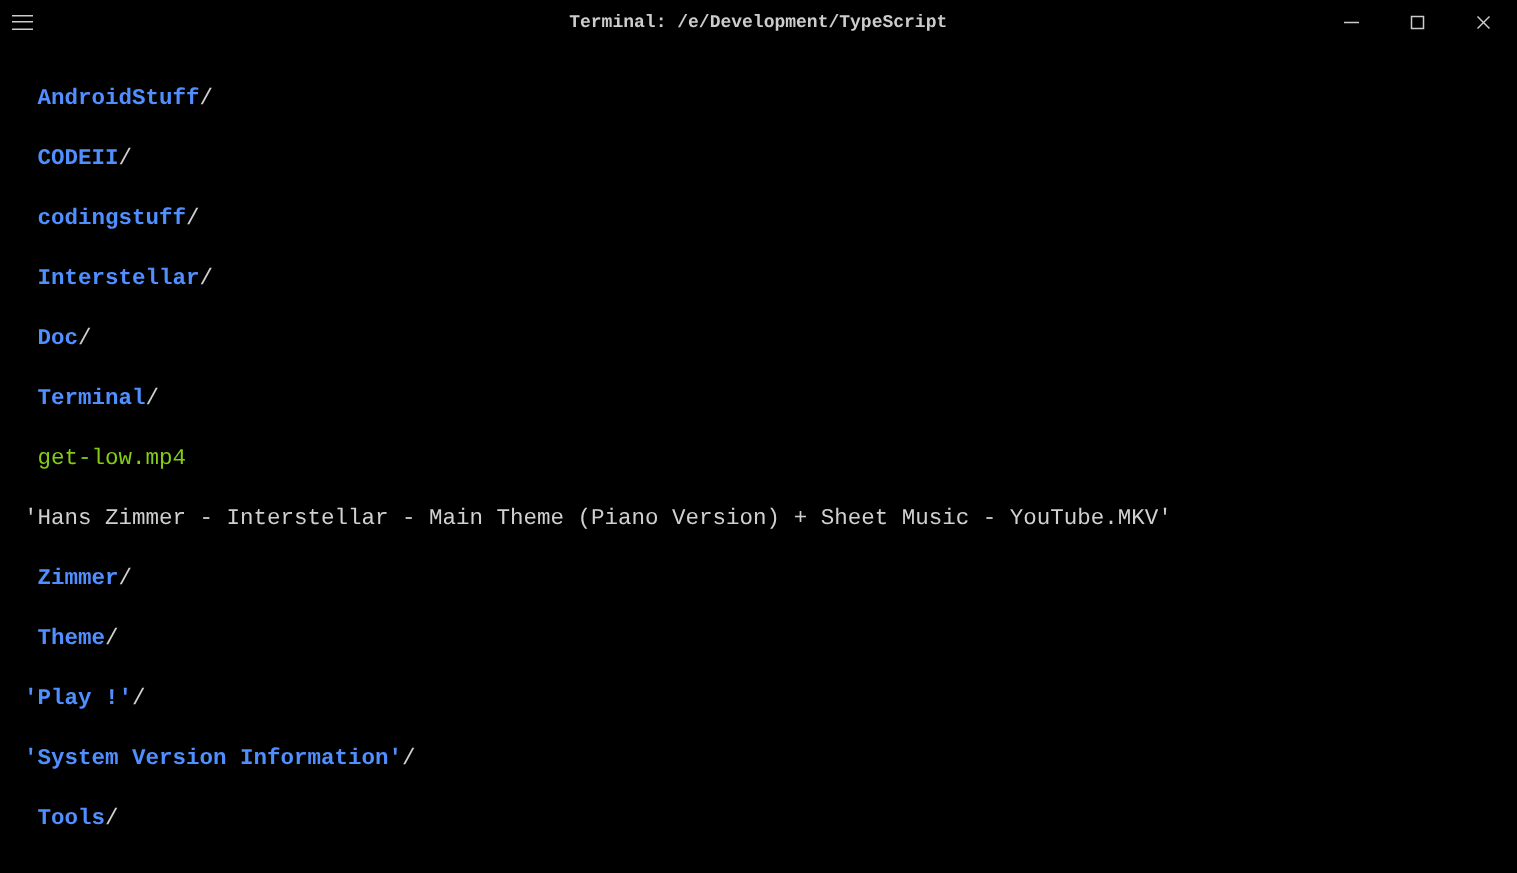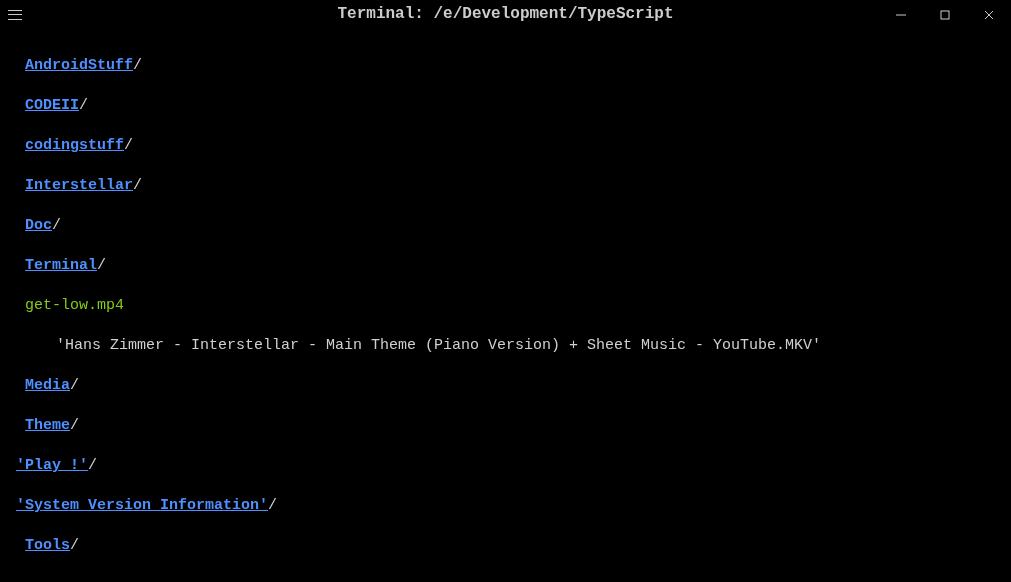--- a/index.html
+++ b/index.html
@@ -39,21 +39,21 @@
       display: block;
       height: 1px;
       width: 100%;
       background: #ccc;
     }
     .title {
       position: absolute;
       left: 50%;
       transform: translateX(-50%);
       color: #ccc;
-      font-size: 16px;
+      font-size: 12px;
       font-weight: bold;
     }
     .window-controls {
       display: flex;
       gap: 16px;
       align-items: center;
     }
     .win-btn {
       width: 28px;
       height: 20px;
@@ -64,23 +64,23 @@
       cursor: pointer;
       font-size: 11px;
     }
     .win-btn svg { width: 10px; height: 10px; }
     .terminal-content {
       padding: 6px 16px;
       font-size: 15px;
       line-height: 20px;
       white-space: pre;
     }
-    .dir { color: #4f8fff; font-weight: bold; text-decoration: underline; }
+    .dir { color: #4f8fff; font-weight: bold; }
     .file { color: #84cc16; }
-    .quoted { color: #d0d0d0; margin-left: 40px; }
+    .quoted { color: #d0d0d0; }
     .slash { color: #d0d0d0; }
   </style>
 </head>
 <body>
 
 <div class="titlebar">
   <div class="titlebar-left">
     <div class="hamburger">
       <span></span>
         <span></span>
@@ -110,21 +110,21 @@
 
 <div class="terminal-content">
 <div> <span class="dir">AndroidStuff</span><span class="slash">/</span></div>
 <div> <span class="dir">CODEII</span><span class="slash">/</span></div>
 <div> <span class="dir">codingstuff</span><span class="slash">/</span></div>
 <div> <span class="dir">Interstellar</span><span class="slash">/</span></div>
 <div> <span class="dir">Doc</span><span class="slash">/</span></div>
 <div> <span class="dir">Terminal</span><span class="slash">/</span></div>
 <div> <span class="file">get-low.mp4</span></div>
 <div><span class="quoted">'Hans Zimmer - Interstellar - Main Theme (Piano Version) + Sheet Music - YouTube.MKV'</span></div>
-<div> <span class="dir">Media</span><span class="slash">/</span></div>
+<div> <span class="dir">Zimmer</span><span class="slash">/</span></div>
 <div> <span class="dir">Theme</span><span class="slash">/</span></div>
 <div><span class="dir">'Play !'</span><span class="slash">/</span></div>
 <div><span class="dir">'System Version Information'</span><span class="slash">/</span></div>
 <div> <span class="dir">Tools</span><span class="slash">/</span></div>
 
 
 
 
 
 

